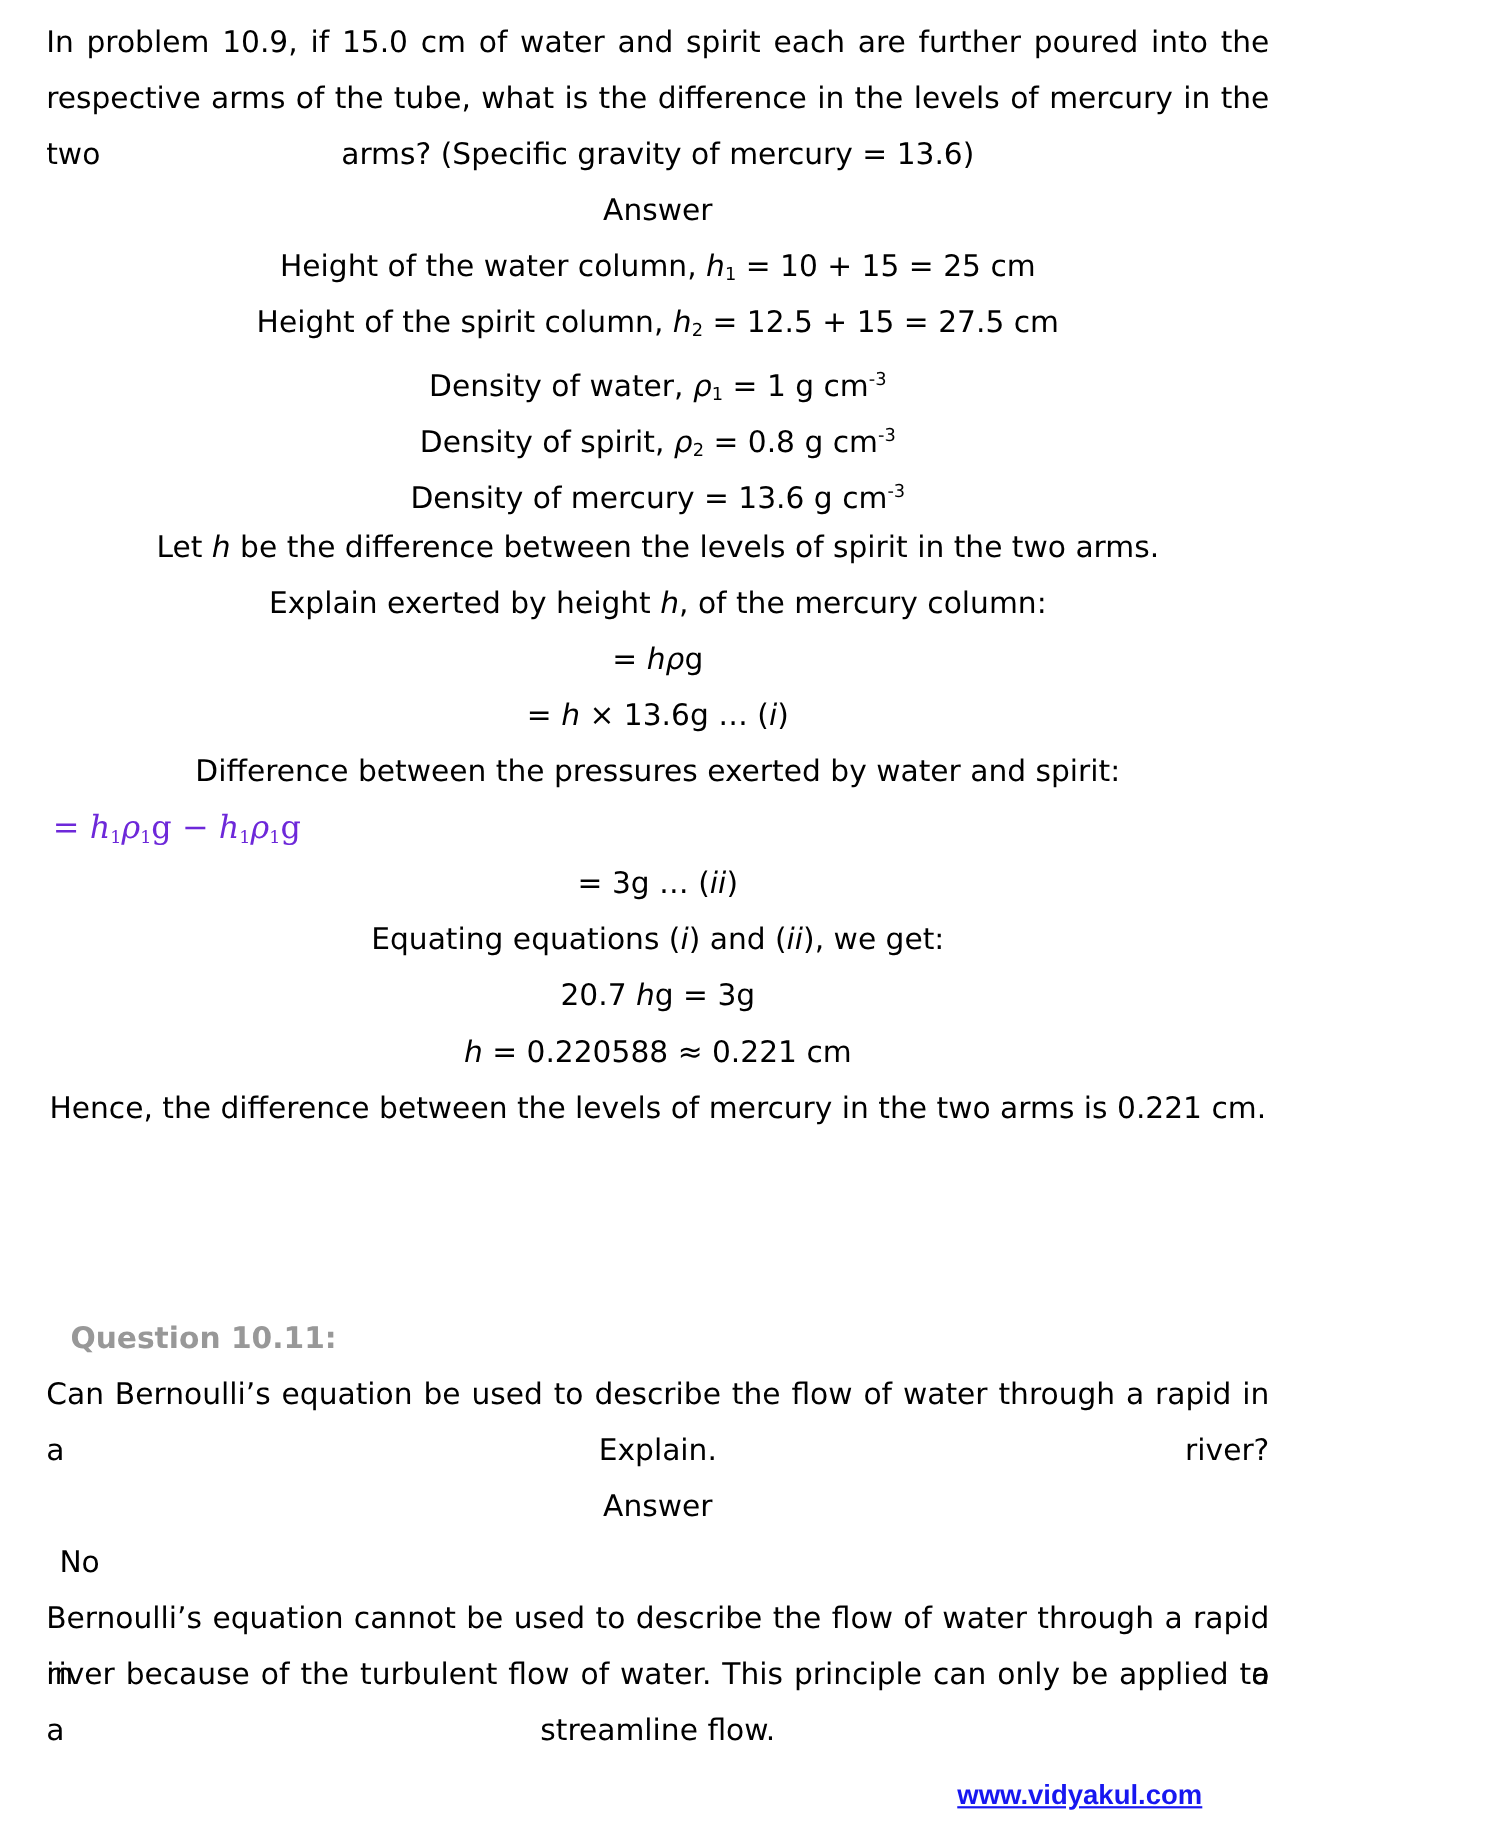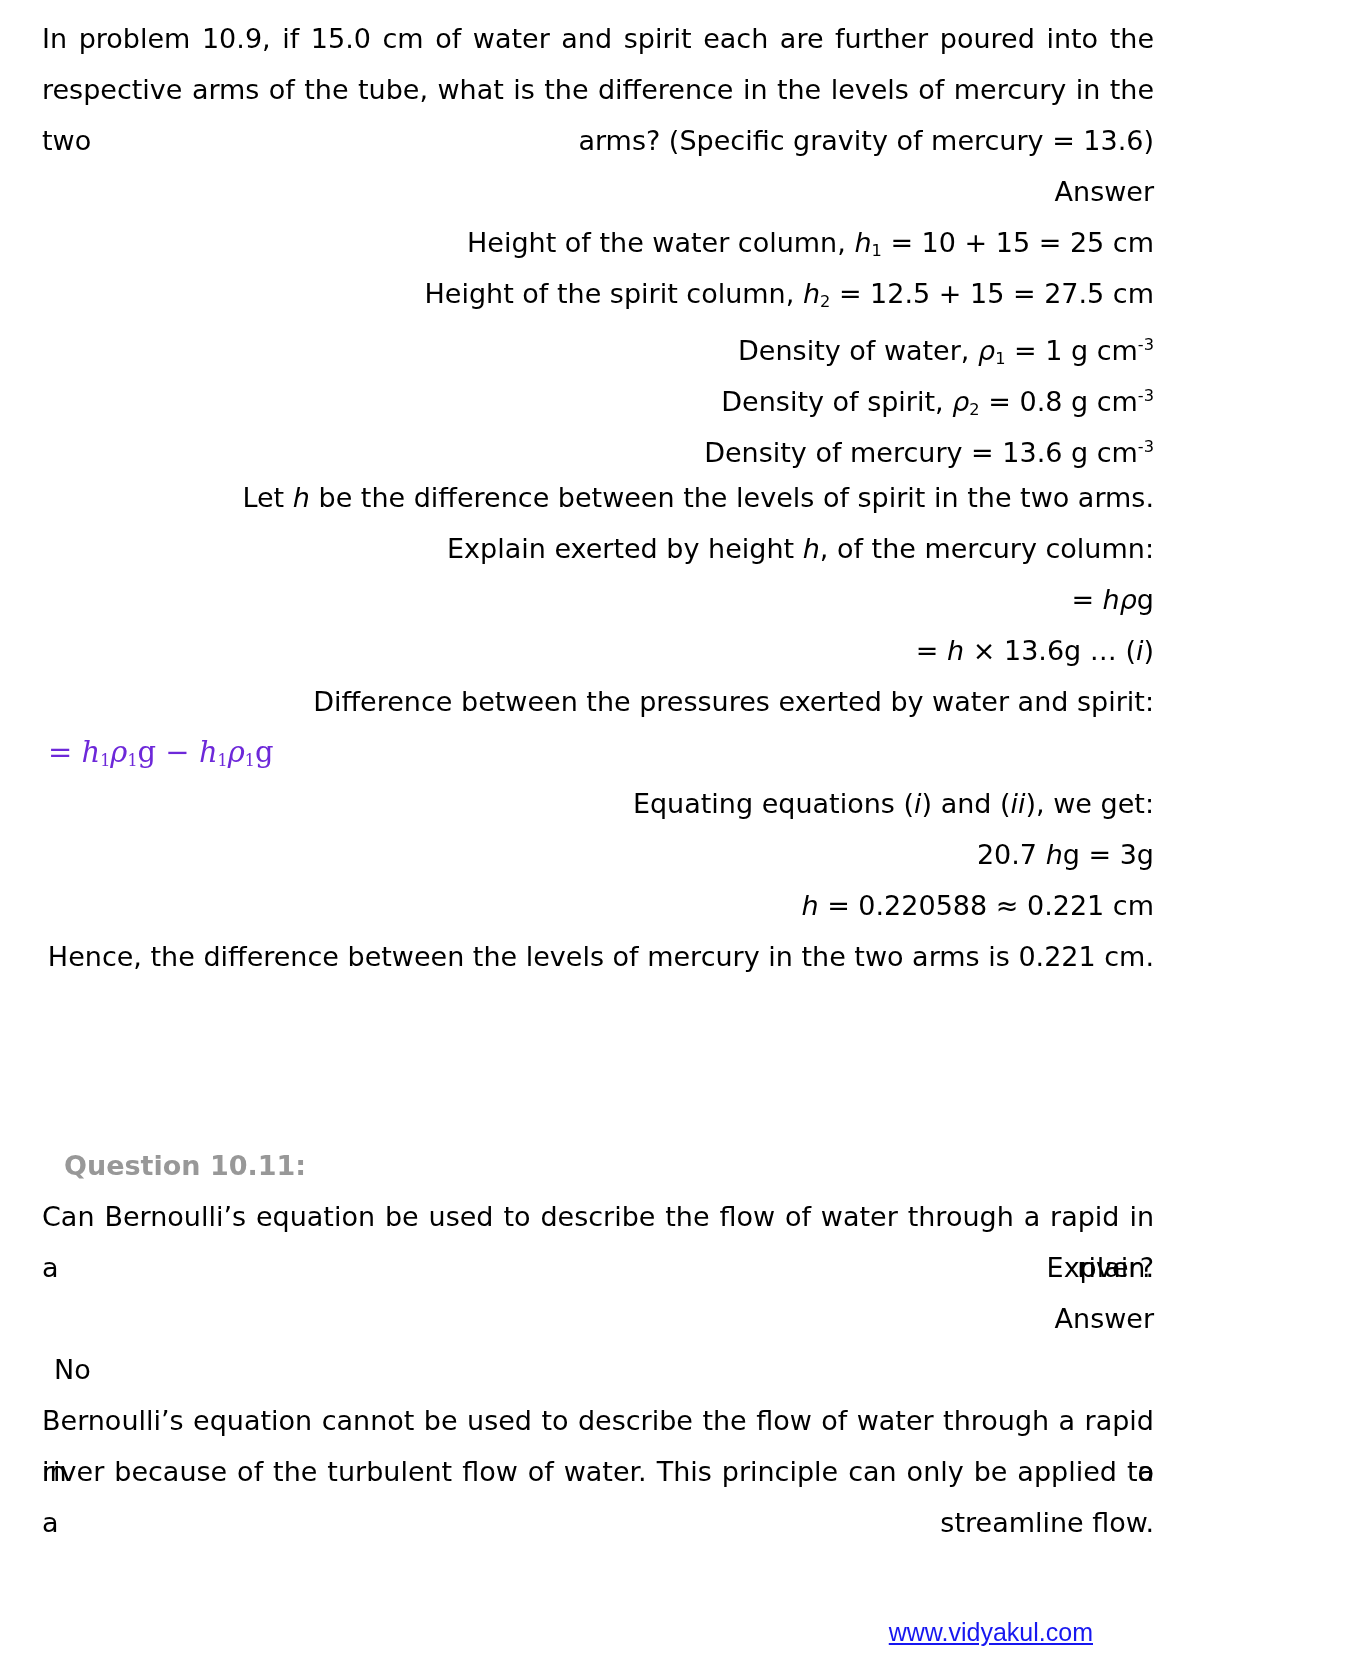--- a/index.html
+++ b/index.html
@@ -11,38 +11,38 @@
     color:#000000;
     overflow:hidden;
   }
   .content{padding:13px 61px 0 42px;}
   .line{
     height:51px;line-height:51px;
     font-size:27px;
     white-space:normal;
   }
   .just{text-align:justify;text-align-last:justify;}
-  .plain{text-align:right;}
+  .plain{text-align:center;}
   .heading{font-weight:bold;color:#989898;margin-left:22px;}
   .indent{padding-left:12px;}
   .eq{
     font-family:"DejaVu Serif",serif;
     font-size:29px;color:#6d28d9;
     padding-left:6px;
   }
   .spacer{height:158px;}
   .i{font-style:italic;}
   .sub{font-size:0.6em;vertical-align:-0.22em;}
   .sup{font-size:0.6em;vertical-align:0.62em;}
   .eq .sub{font-size:0.55em;vertical-align:-0.28em;}
   .footer-link{
     position:absolute;
     top:1618px;right:122px;
     font-family:"Liberation Sans",sans-serif;
-    font-size:25px;font-weight:normal;
+    font-size:25px;font-weight:bold;
     color:#1717f0;text-decoration:underline;
     cursor:pointer;
   }
 </style>
 </head>
 <body>
 
 <div class="page">
   <div class="content">
       <div class="line just"><span>In problem 10.9, if 15.0 cm of water and spirit each are further poured into the</span></div>
@@ -53,20 +53,21 @@
       <div class="line plain"><span>Height of the spirit column, </span><span class="i">h</span><span class="sub">2</span><span> = 12.5 + 15 = 27.5 cm</span></div>
       <div class="line plain"><span>Density of water, </span><span class="i">ρ</span><span class="sub">1</span><span> = 1 g cm</span><span class="sup">-3</span></div>
       <div class="line plain"><span>Density of spirit, </span><span class="i">ρ</span><span class="sub">2</span><span> = 0.8 g cm</span><span class="sup">-3</span></div>
       <div class="line plain"><span>Density of mercury = 13.6 g cm</span><span class="sup">-3</span></div>
       <div class="line plain"><span>Let </span><span class="i">h</span><span> be the difference between the levels of spirit in the two arms.</span></div>
       <div class="line plain"><span>Explain exerted by height </span><span class="i">h</span><span>, of the mercury column:</span></div>
       <div class="line plain"><span>= </span><span class="i">hρ</span><span>g</span></div>
       <div class="line plain"><span>= </span><span class="i">h</span><span> × 13.6g … (</span><span class="i">i</span><span>)</span></div>
       <div class="line plain"><span>Difference between the pressures exerted by water and spirit:</span></div>
       <div class="line eq"><span>= </span><span class="i">h</span><span class="sub">1</span><span class="i">ρ</span><span class="sub">1</span><span>g − </span><span class="i">h</span><span class="sub">1</span><span class="i">ρ</span><span class="sub">1</span><span>g</span></div>
+      <div class="line plain"><span>= 3g … (</span><span class="i">ii</span><span>)</span></div>
       <div class="line plain"><span>Equating equations (</span><span class="i">i</span><span>) and (</span><span class="i">ii</span><span>), we get:</span></div>
       <div class="line plain"><span>20.7 </span><span class="i">h</span><span>g = 3g</span></div>
       <div class="line plain"><span class="i">h</span><span> = 0.220588 ≈ 0.221 cm</span></div>
       <div class="line plain"><span>Hence, the difference between the levels of mercury in the two arms is 0.221 cm.</span></div>
       <div class="line spacer"></div>
       <div class="line heading"><span>Question 10.11:</span></div>
       <div class="line just"><span>Can Bernoulli’s equation be used to describe the flow of water through a rapid in a river?</span></div>
       <div class="line plain"><span>Explain.</span></div>
       <div class="line plain"><span>Answer</span></div>
       <div class="line indent"><span>No</span></div>

